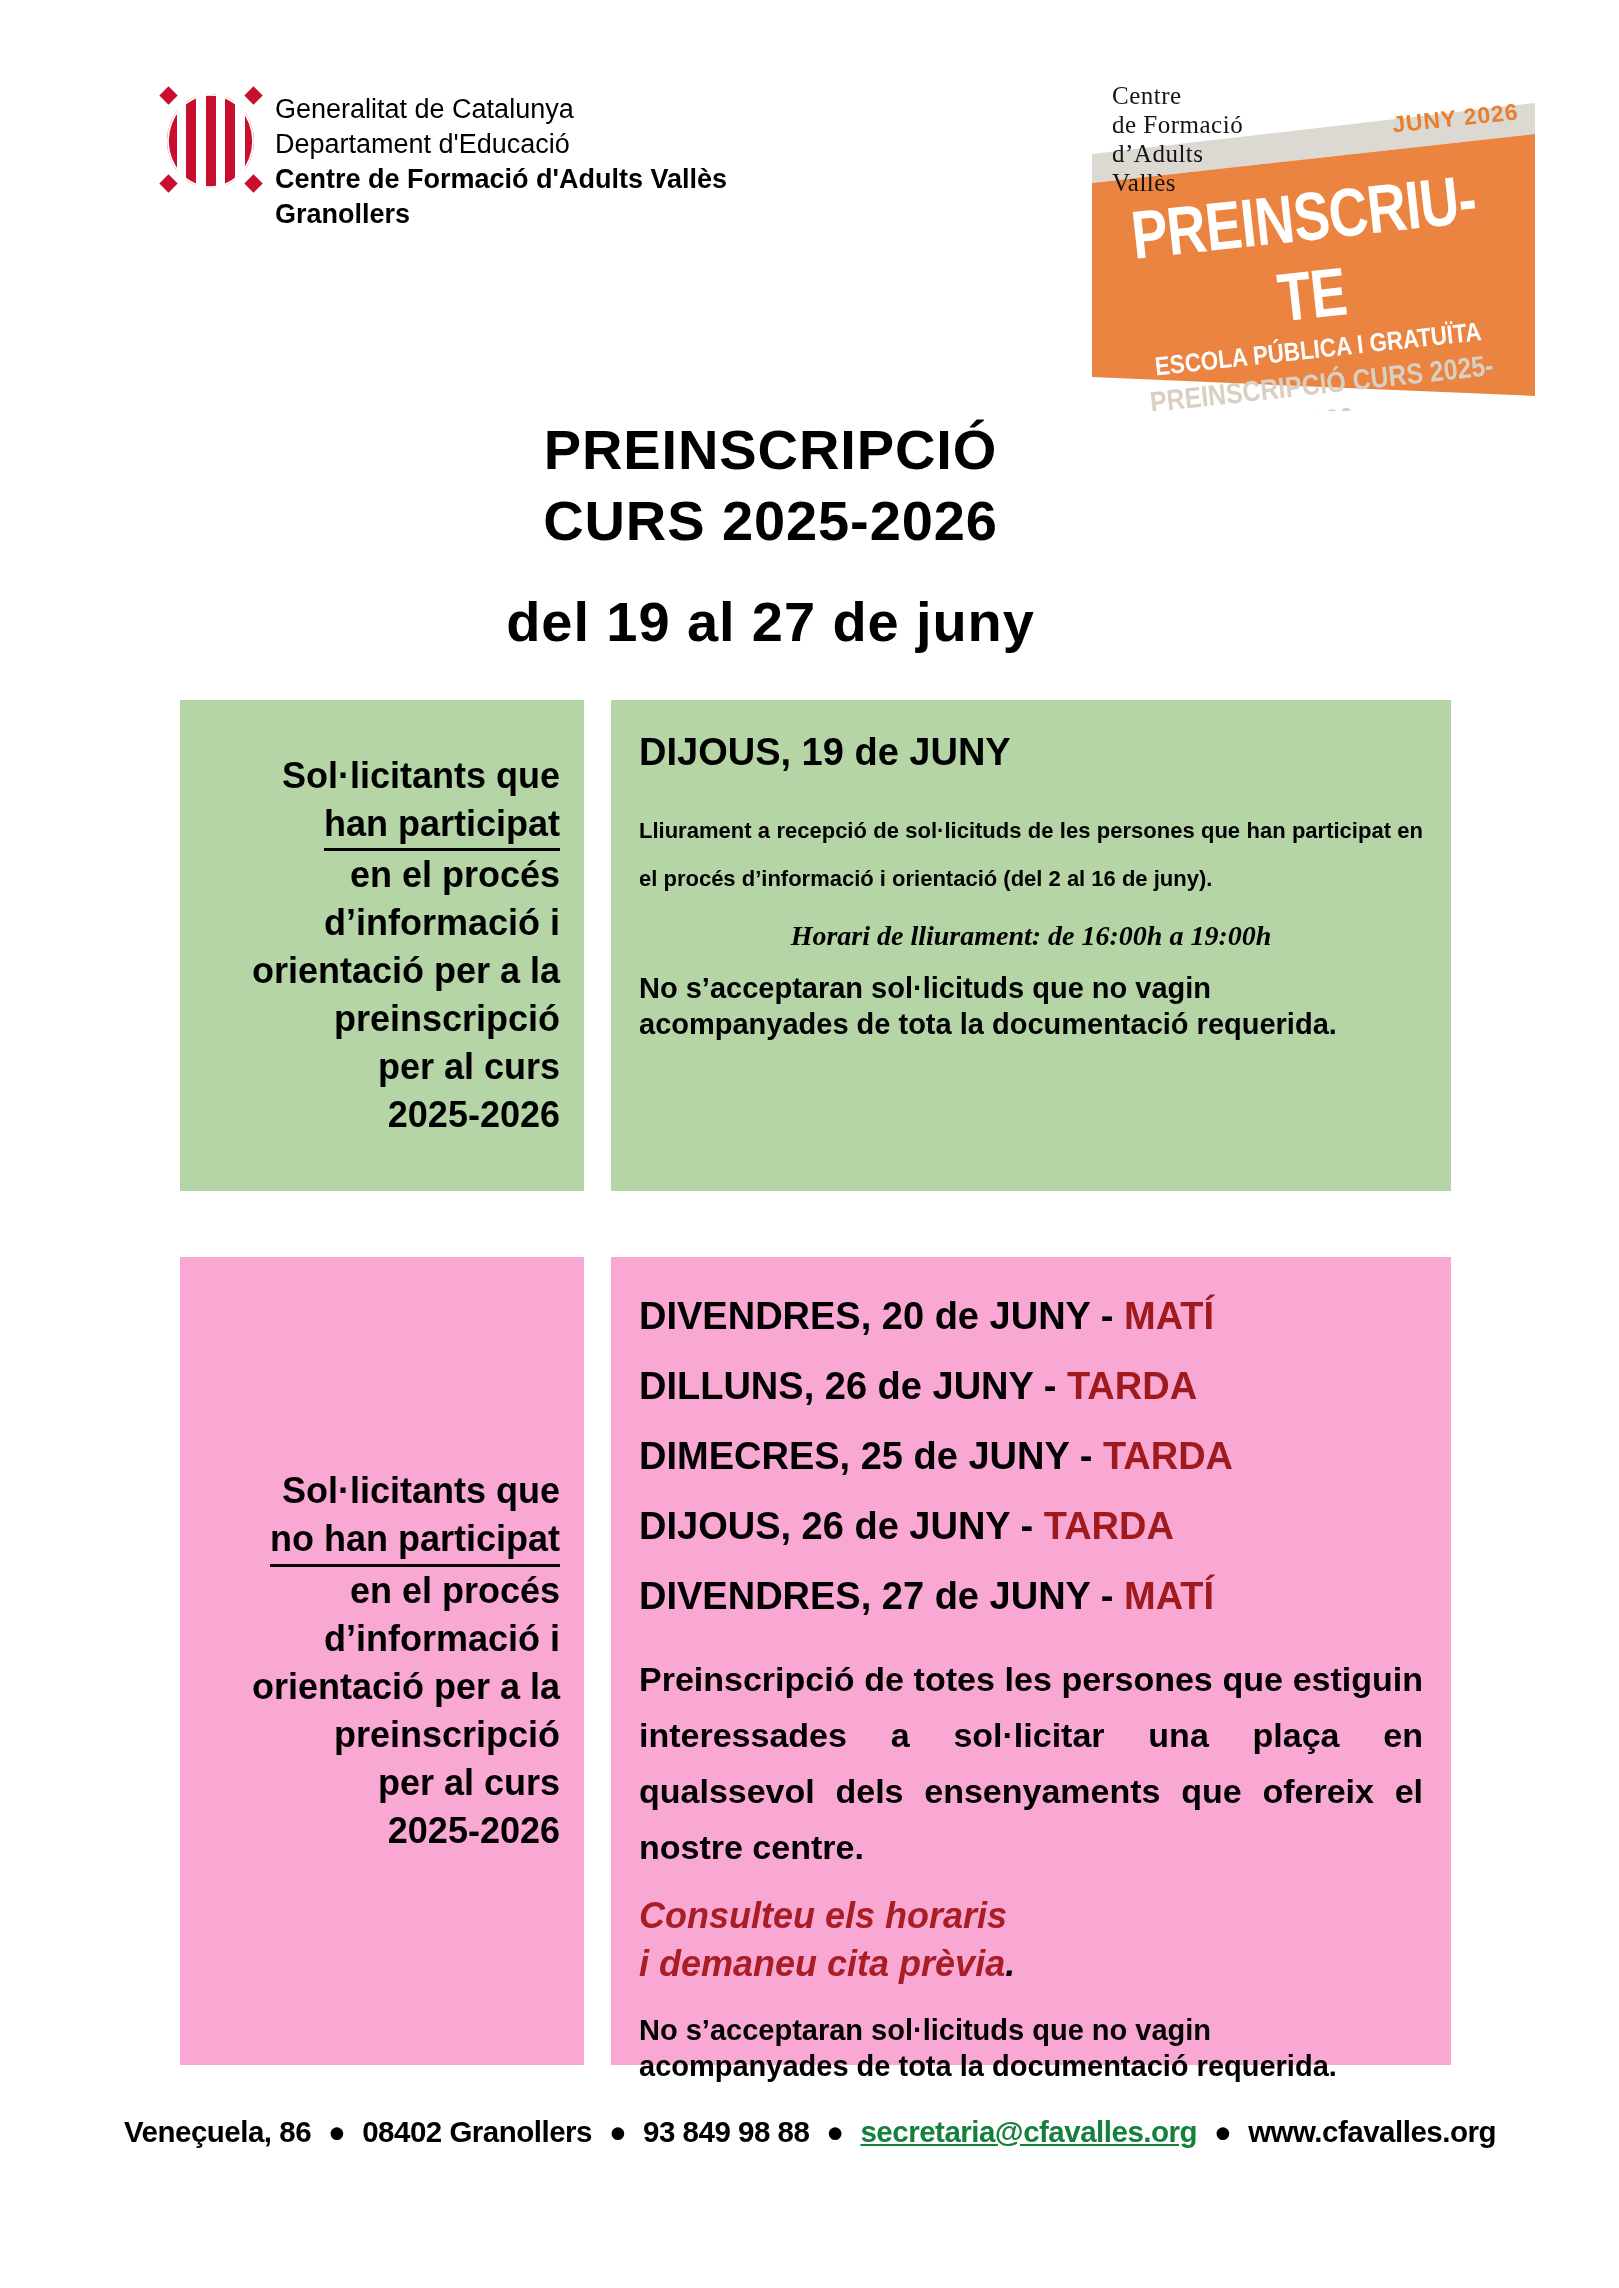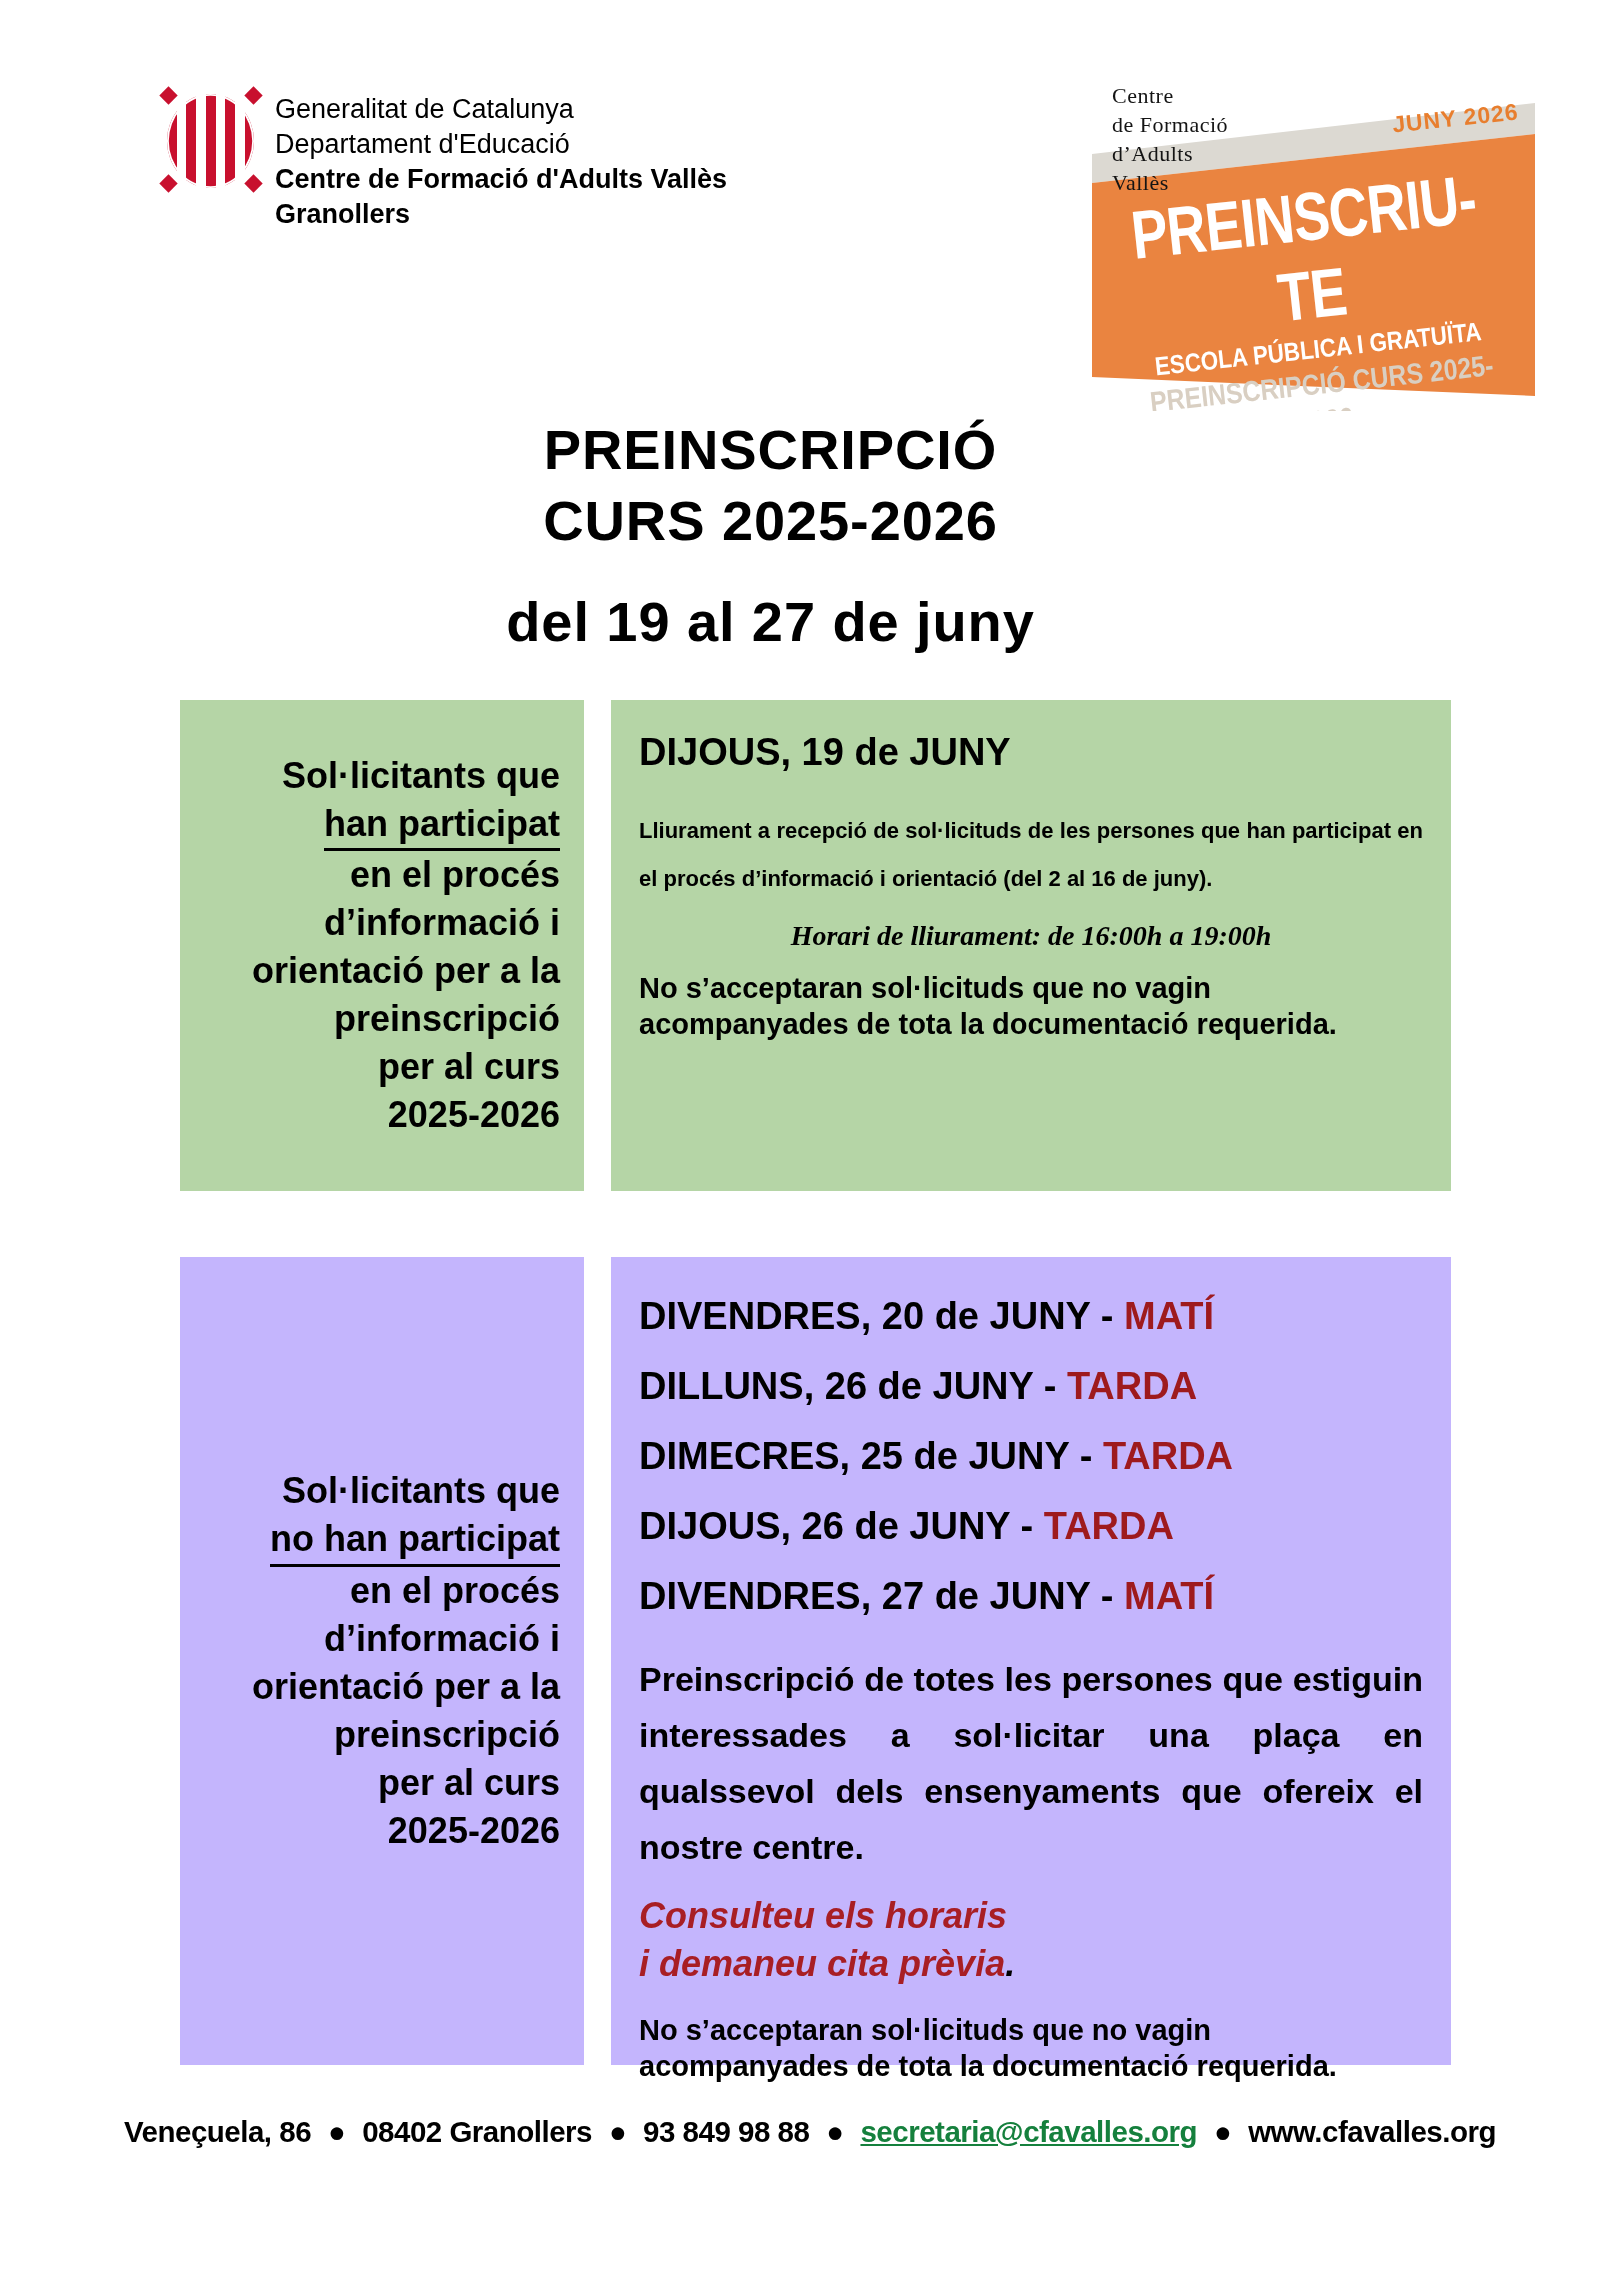--- a/index.html
+++ b/index.html
@@ -16,21 +16,21 @@
   .petal.p1{left:1.8px;top:5.5px;}  .petal.p2{right:1.8px;top:5.5px;}
   .petal.p3{left:1.8px;bottom:3.7px;} .petal.p4{right:1.8px;bottom:3.7px;}
 
   .header-text{left:275px;top:92px;font-size:27px;line-height:35px;}
   .header-text .rg{font-weight:400;display:block;}
   .header-text .bd{font-weight:700;display:block;}
 
   
   .flyer{left:1092px;top:66px;width:443px;height:345px;background:#ffffff;overflow:hidden;}
   .fly-org{position:absolute;left:20px;top:14.8px;z-index:3;
-       font-family:"Liberation Serif",serif;font-size:22px;line-height:29px;color:#141414;letter-spacing:0.5px;}
+       font-family:"Liberation Serif",serif;font-size:25px;line-height:29px;color:#141414;letter-spacing:0.5px;}
   .fly-org span{display:block;}
   .fly-stripe{position:absolute;left:0;top:0;width:100%;height:100%;background:#dcd9d2;z-index:1;
        clip-path:polygon(0 88px,100% 37px,100% 68px,0 117px);}
   .fly-orange{position:absolute;left:0;top:0;width:100%;height:100%;background:#ea8440;z-index:2;
        clip-path:polygon(0 117px,100% 68px,100% 330px,0 311px);}
   .fly-juny{position:absolute;right:16.6px;top:39px;z-index:3;transform:rotate(-6deg);
        color:#e87e2e;font-weight:700;font-size:23px;letter-spacing:0.9px;}
   .fly-content{position:absolute;left:0;width:100%;top:111px;z-index:4;transform:rotate(-6.2deg);text-align:center;}
   .fly-headline{font-size:68px;font-weight:700;color:#ffffff;line-height:78px;}
   .fly-headline span{display:inline-block;transform:scaleX(.80);letter-spacing:-0.9px;}
@@ -41,21 +41,21 @@
 
   
   .title-wrap{left:157px;top:0;width:1227px;text-align:center;font-weight:700;letter-spacing:0.9px;}
   .title-l1{position:absolute;left:0;width:100%;top:417px;font-size:56px;}
   .title-l2{position:absolute;left:0;width:100%;top:488px;font-size:56px;}
   .title-l3{position:absolute;left:0;width:100%;top:589px;font-size:56px;}
 
   
   .box{box-sizing:border-box;}
   .green{background:#b5d5a6;}
-  .pink{background:#c4b5fd;}
+  .pink{background:#f9a8d4;}
   .left-col{left:180px;width:404px;display:flex;flex-direction:column;justify-content:center;
        align-items:flex-end;padding-right:24px;text-align:right;font-weight:700;
        font-size:36px;line-height:48px;}
   .gl{top:700px;height:491px;}
   .pl{top:1257px;height:808px;}
   .uline{border-bottom:3.7px solid #000;padding-bottom:0.9px;}
   .left-col span{display:block;}
 
   .right-col{left:611px;width:840px;padding:31px 28px 0 28px;}
   .gr{top:700px;height:491px;}

